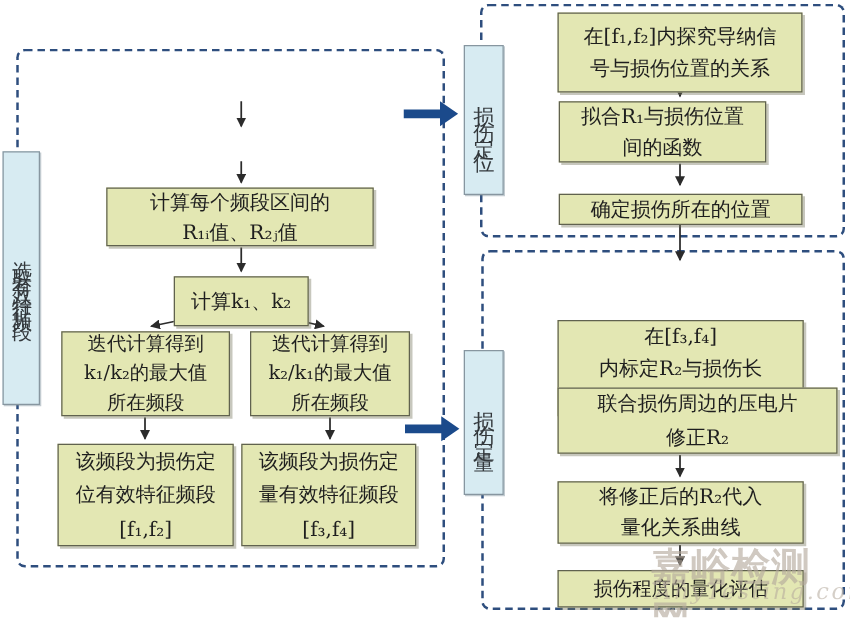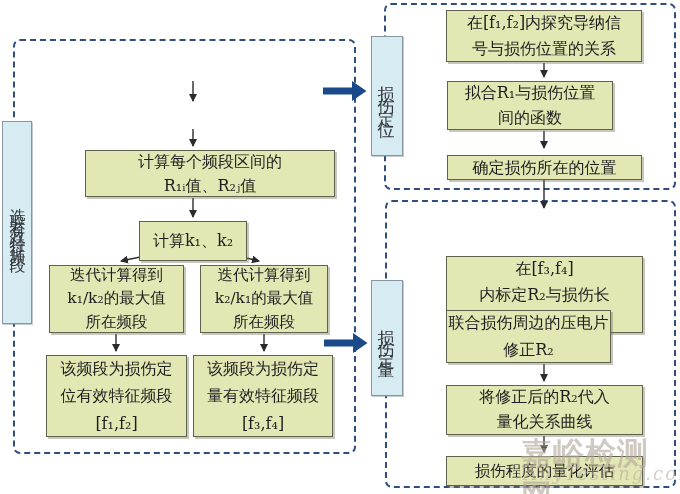--- a/index.html
+++ b/index.html
@@ -39,31 +39,31 @@
   .pbox {
     position:absolute; z-index:3;
     background:var(--boxFill,#e3e7b3); border:1px solid var(--boxBorder,#60624f);
     box-shadow:2px 2px 0 rgba(115,115,90,.40);
     display:flex; align-items:center; justify-content:center;
     text-align:center; white-space:pre-line;
     color:#1e1e1e; font-size:16px; line-height:1.35;
   }
   #b1 { left:93px;  top:57px;  width:200px; height:23px; }
   #b2 { left:68px;  top:105px; width:249px; height:23px; }
-  #b3 { left:85px;  top:150px; width:250px; height:47px; line-height:1.45; }
+  #b3 { left:85px;  top:150px; width:214px; height:47px; line-height:1.45; }
   #b4 { left:139px; top:221px; width:108px; height:40px; }
   #b5 { left:49px;  top:265px; width:135px; height:68px; font-size:15.5px; line-height:1.5; }
   #b6 { left:200px; top:265px; width:128px; height:68px; font-size:15.5px; line-height:1.5; }
   #b7 { left:46px;  top:355px; width:141px; height:82px; line-height:1.7; }
   #b8 { left:193px; top:355px; width:140px; height:82px; line-height:1.7; }
-  #r1 { left:446px; top:10px;  width:196px; height:52px; line-height:1.6; }
+  #r1 { left:446px; top:10px;  width:196px; height:64px; line-height:1.6; }
   #r2 { left:447px; top:81px;  width:166px; height:49px; line-height:1.55; }
   #r3 { left:447px; top:155px; width:195px; height:25px;text-align:center; }
   #r4 { left:446px; top:212px; width:197px; height:77px; line-height:1.6;margin-top:44px; }
-  #r5 { left:446px; top:310px; width:165px; height:53px; line-height:1.65; }
+  #r5 { left:446px; top:310px; width:224px; height:53px; line-height:1.65; }
   #r6 { left:446px; top:385px; width:197px; height:50px; line-height:1.55; }
   #r7 { left:446px; top:456px; width:197px; height:30px; font-size:15.5px; }
 
   
   .wm-cn {
     position:absolute; left:521px; top:433px; z-index:5; pointer-events:none;
     font-size:31px; font-weight:bold; letter-spacing:1px;
     color:var(--wm,#b4a99c); opacity:.62;
   }
   .wm-en {

